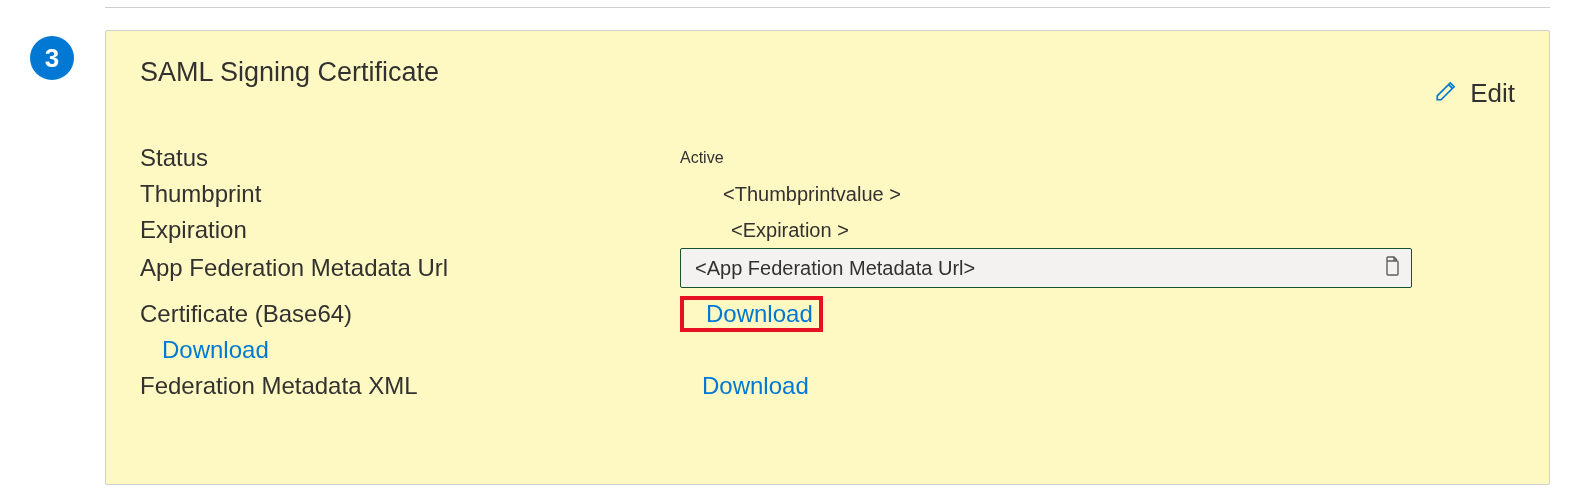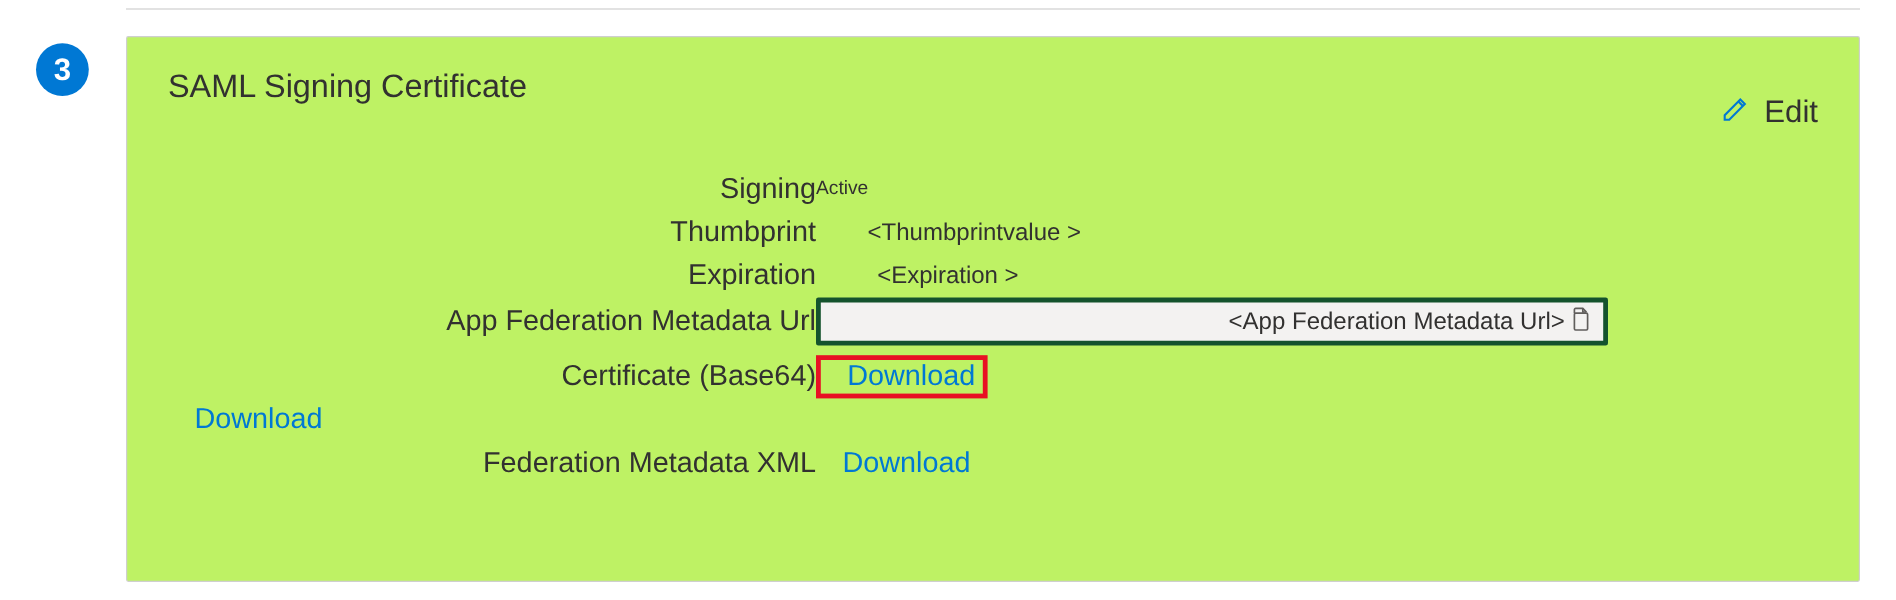--- a/index.html
+++ b/index.html
@@ -34,23 +34,22 @@
       border-bottom: 1px solid #cfcfcf;
     }
     .card {
       position: absolute;
       left: 105px;
       right: 30px;
       top: 30px;
       bottom: 15px;
       border: 1px solid #cfcfcf;
       border-radius: 2px;
-      background: #bef264;
+      background: #fef9c3;
       padding: 26px 34px 20px 34px;
-      text-align: right;
     }
     .card-header {
       display: flex;
       justify-content: space-between;
       align-items: flex-start;
     }
     .card-title {
       font-size: 27px;
       font-weight: 400;
       color: #323130;
@@ -82,24 +81,24 @@
     .row-value {
       font-size: 16px;
       color: #323130;
     }
     .row-value.small { font-size: 20px; margin-left: 43px; }
     .row-value.indent1 { padding-left: 8px; }
     .row-value.indent2 { padding-left: 26px; }
     .url-box {
       display: flex;
       align-items: center;
-      width: 660px;
+      width: 732px;
       height: 40px;
       background: #f3f2f1;
-      border: 4px solid #14532d;
+      border: 1px solid #14532d;
       border-radius: 2px;
       padding: 0 8px 0 14px;
     }
     .url-box-text {
       flex: 1;
       font-size: 20px;
       color: #323130;
     }
     .copy-btn {
       width: 24px;
@@ -144,21 +143,21 @@
           <path d="M13.5 7 L17 10.5"></path>
         </svg>
       </span>
       <span>Edit</span>
     </div>
   </div>
 
   <div class="rows">
 
     <div class="row">
-      <div class="row-label">Signing</div>
+      <div class="row-label">Status</div>
       <div class="row-value">Active</div>
     </div>
 
     <div class="row">
       <div class="row-label">Thumbprint</div>
       <div class="row-value small">&lt;Thumbprintvalue &gt;</div>
     </div>
 
     <div class="row">
       <div class="row-label">Expiration</div>

